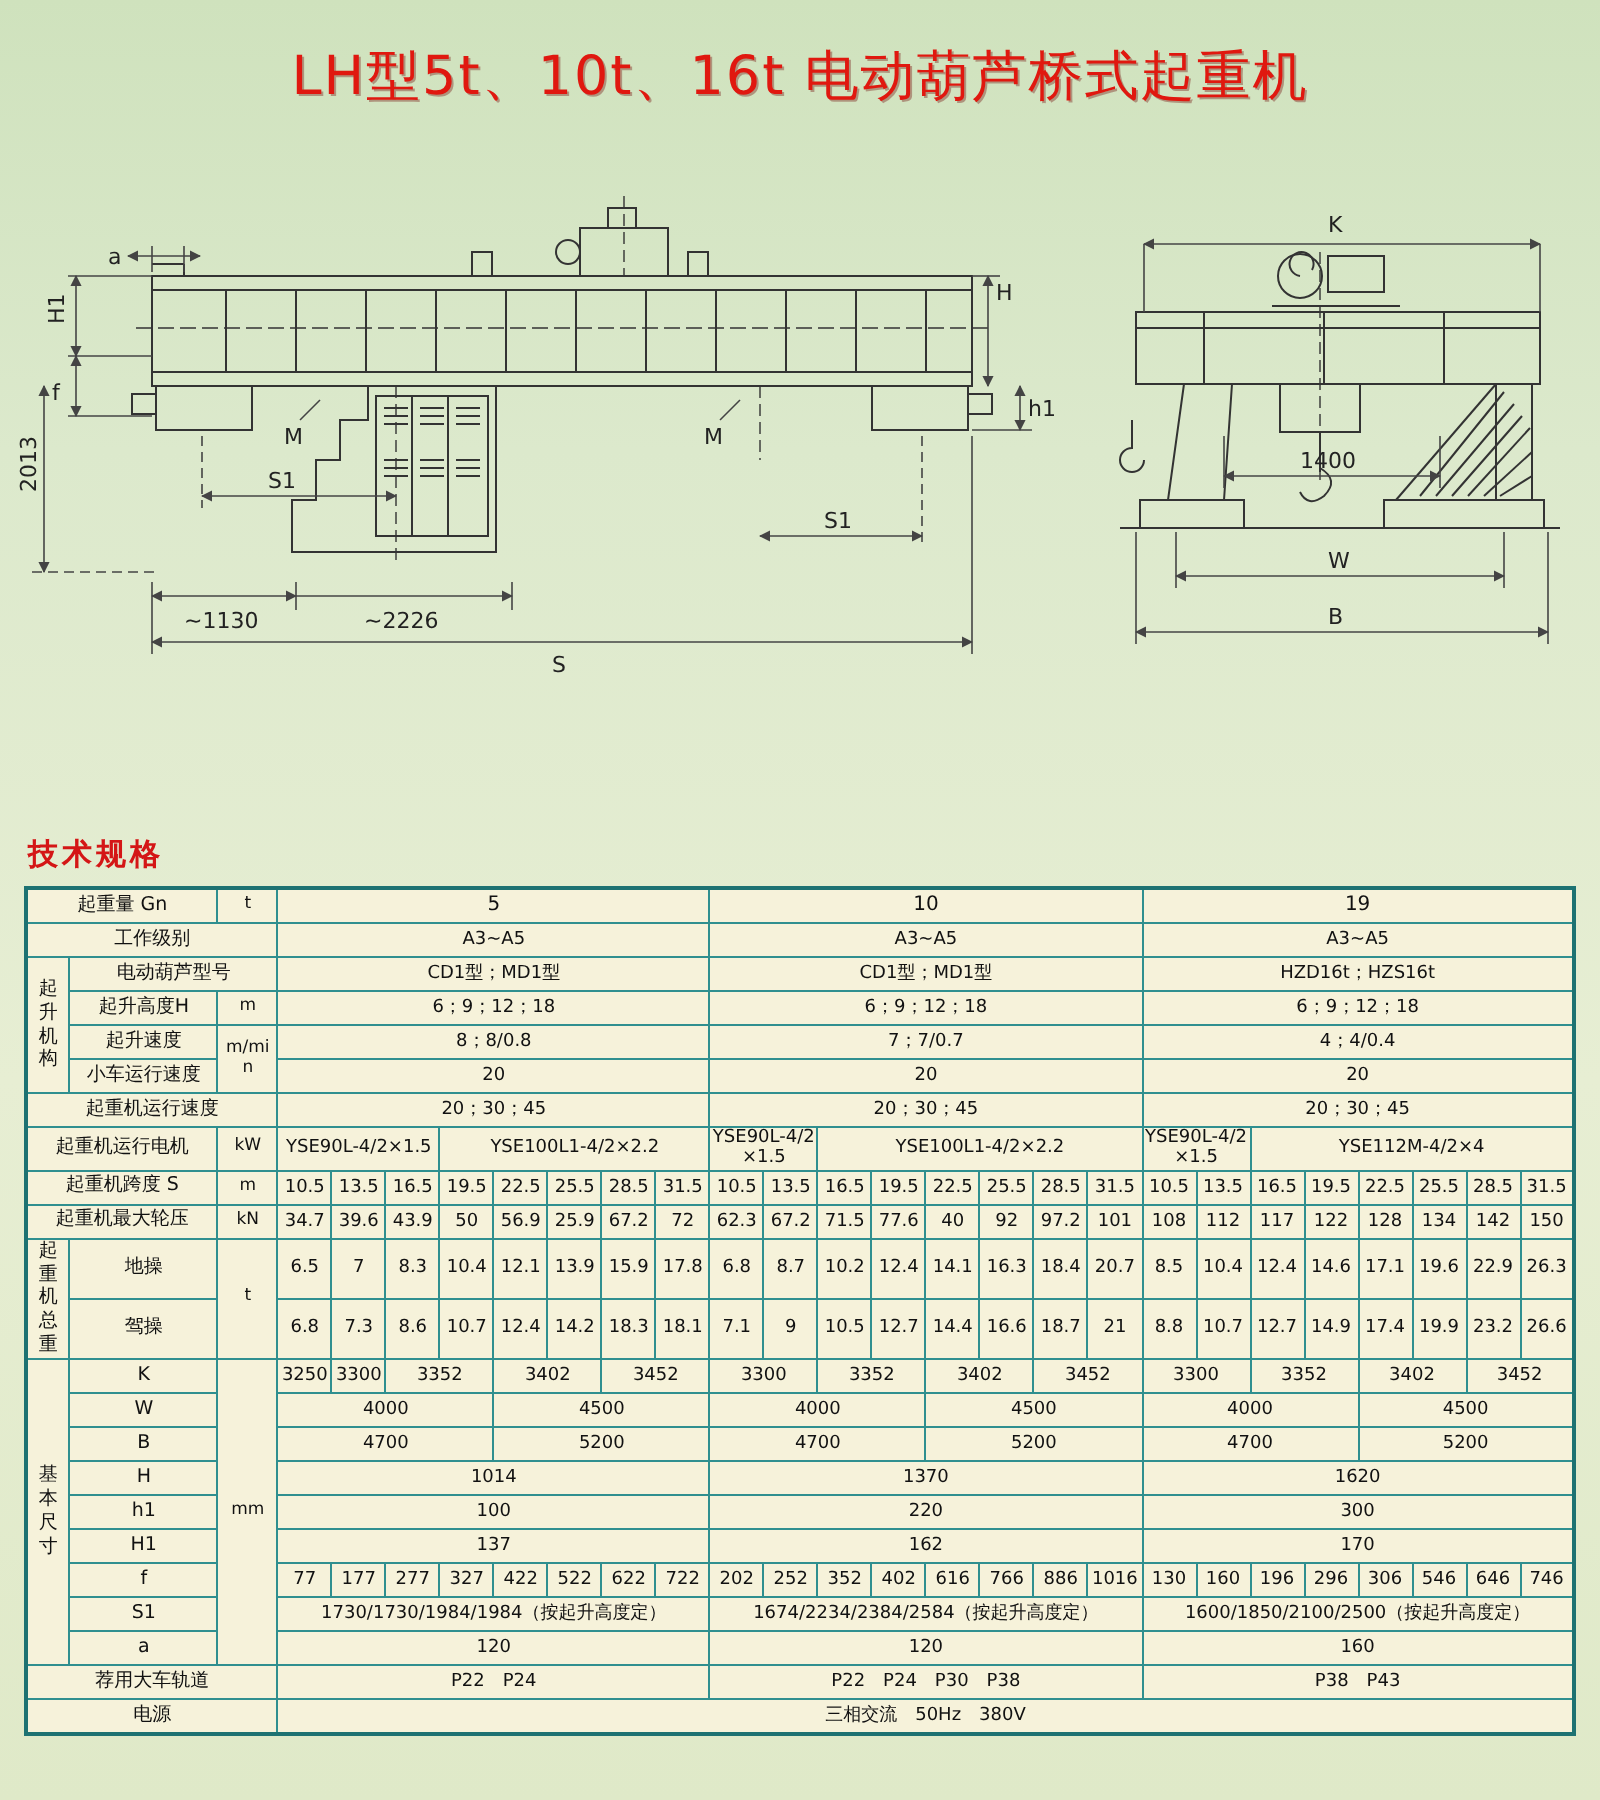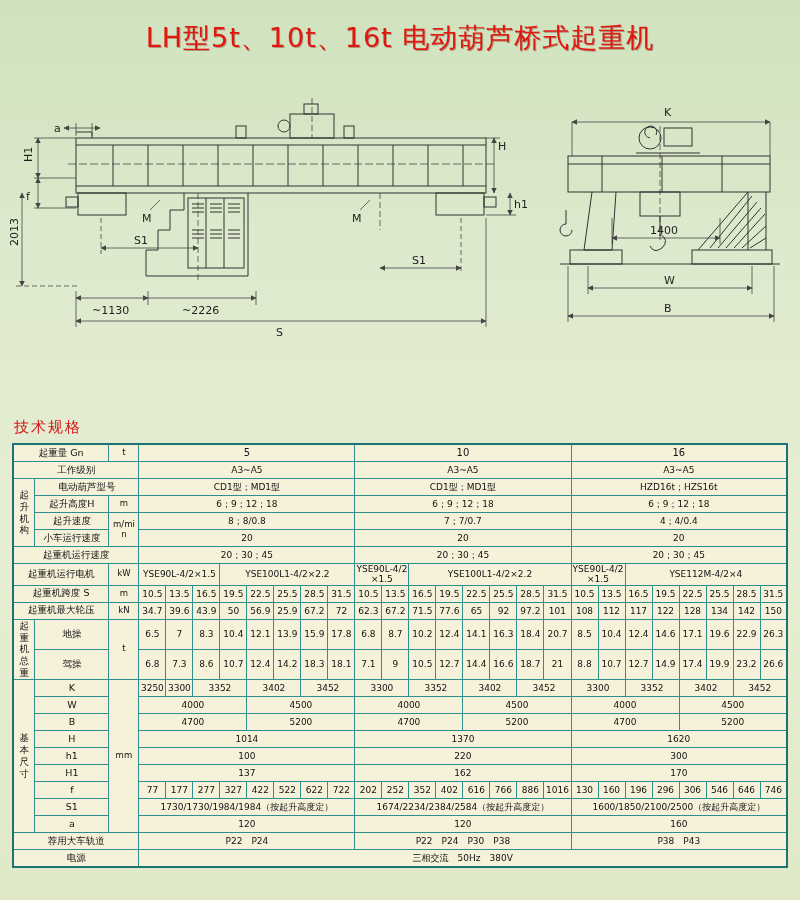--- a/index.html
+++ b/index.html
@@ -18,21 +18,21 @@
     color:#e0180f;
     letter-spacing:1px;
     text-shadow:1px 1px 0 rgba(110,0,0,.35);
   }
   .drawings{position:relative;height:302px;margin-top:42px;}
   .drawings svg{position:absolute;top:0;}
   #drawing-left{left:8px;}
   #drawing-right{left:552px;}
   svg text{fill:#222;font-size:11px;font-family:"DejaVu Sans",sans-serif;}
   .section-heading{
-    color:#d41616;font-weight:normal;font-size:15px;
+    color:#d41616;font-weight:bold;font-size:15px;
     margin:18px 0 6px 14px;letter-spacing:2px;
   }
   table{
     border-collapse:collapse;table-layout:fixed;
     width:718px;margin:0 auto;
     background:#f6f2da;
     border:2px solid #1d7272;
   }
   td{
     border:1px solid #2f8f8f;
@@ -243,21 +243,21 @@
       <col style="width: 27px;">
       <col style="width: 27px;">
       <col style="width: 27px;">
     </colgroup>
     <tbody>
       <tr>
         <td colspan="2" class="lab">起重量 Gn</td>
         <td class="unit">t</td>
         <td colspan="8" class="head">5</td>
         <td colspan="8" class="head">10</td>
-        <td colspan="8" class="head">16</td>
+        <td colspan="8" class="head">19</td>
       </tr>
       <tr>
         <td colspan="3" class="lab">工作级别</td>
         <td colspan="8" class="d">A3~A5</td>
         <td colspan="8" class="d">A3~A5</td>
         <td colspan="8" class="d">A3~A5</td>
       </tr>
       <tr>
         <td rowspan="4" class="grp">起升机构</td>
         <td colspan="2" class="lab">电动葫芦型号</td>
@@ -337,21 +337,21 @@
         <td class="d">43.9</td>
         <td class="d">50</td>
         <td class="d">56.9</td>
         <td class="d">25.9</td>
         <td class="d">67.2</td>
         <td class="d">72</td>
         <td class="d">62.3</td>
         <td class="d">67.2</td>
         <td class="d">71.5</td>
         <td class="d">77.6</td>
-        <td class="d">65</td>
+        <td class="d">40</td>
         <td class="d">92</td>
         <td class="d">97.2</td>
         <td class="d">101</td>
         <td class="d">108</td>
         <td class="d">112</td>
         <td class="d">117</td>
         <td class="d">122</td>
         <td class="d">128</td>
         <td class="d">134</td>
         <td class="d">142</td>

